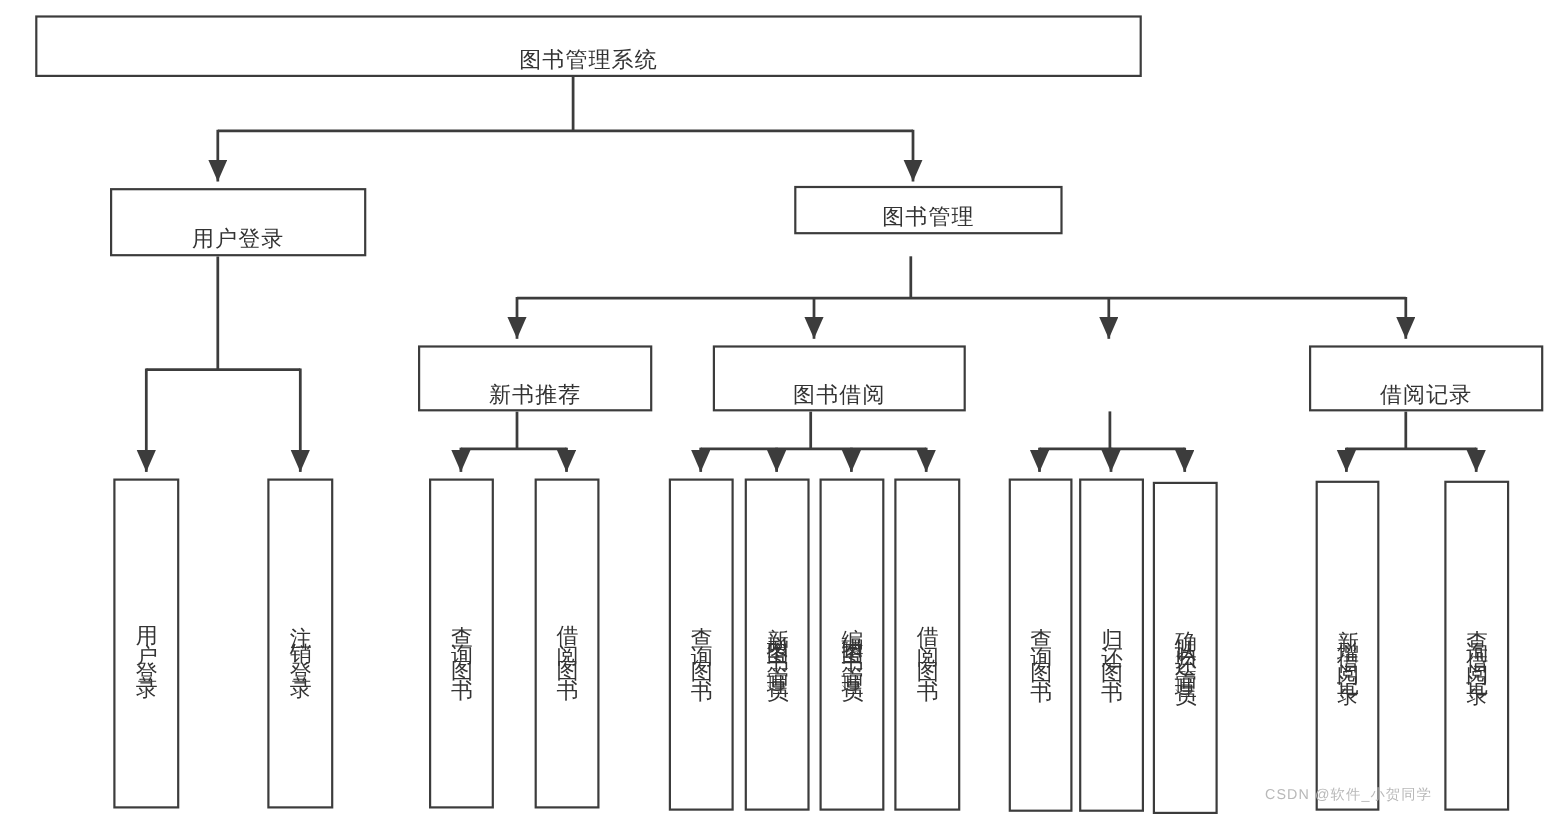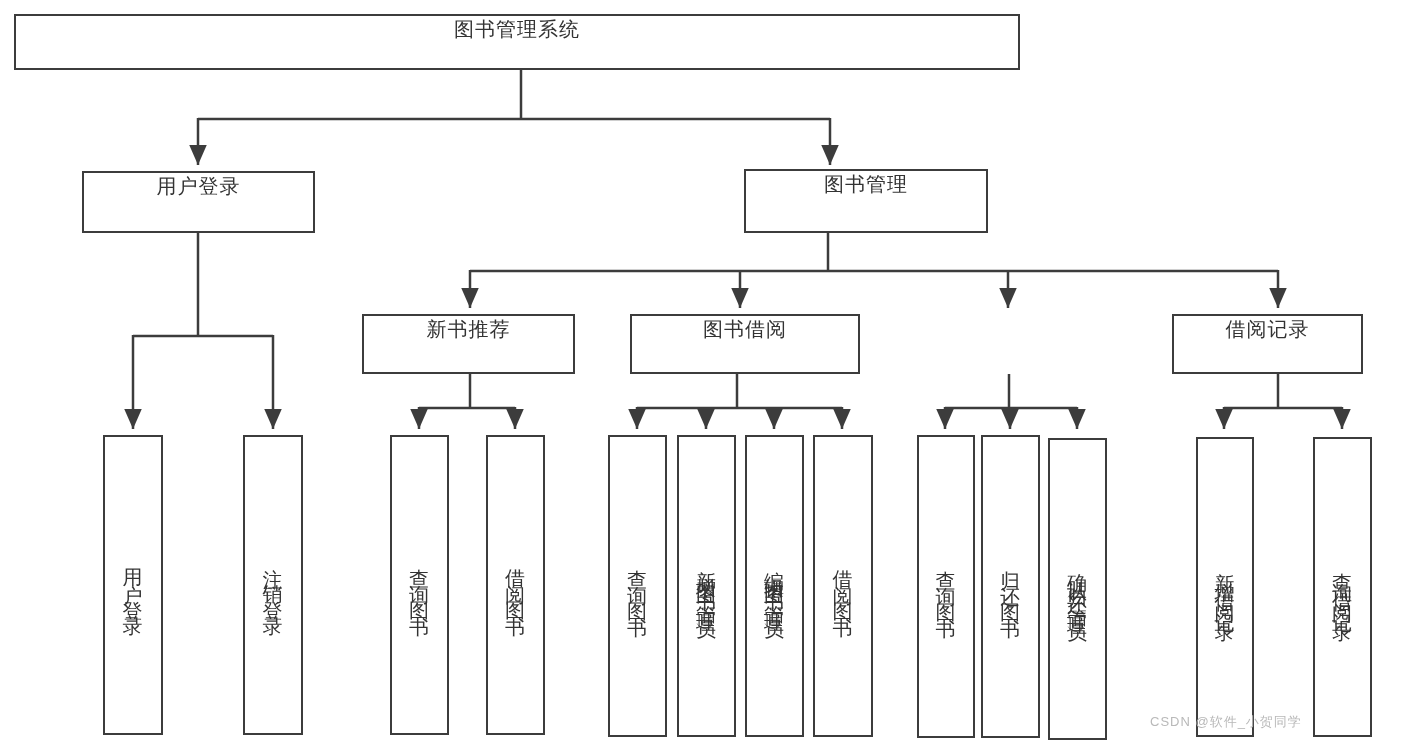--- a/index.html
+++ b/index.html
@@ -3,22 +3,22 @@
 <meta charset="utf-8">
 <style>
   html,body{margin:0;padding:0;background:#ffffff;}
   .stage{
     position:relative;width:1405px;height:747px;background:#ffffff;overflow:hidden;
     font-family:"Liberation Sans","DejaVu Sans",sans-serif;color:#333333;
   }
   .connectors{position:absolute;left:0;top:0;z-index:1;}
   .node{
     position:absolute;box-sizing:border-box;border:2px solid #3c3c3c;background:#ffffff;
-    display:flex;align-items:flex-start;justify-content:center;z-index:2;
-    font-size:20px;letter-spacing:1px;white-space:nowrap;
+    display:flex;align-items:flex-end;justify-content:center;z-index:2;
+    font-size:20px;letter-spacing:1px;white-space:nowrap;margin-left:18px;
   }
   .root{border-width:2.5px;}
   .leaf{
     position:absolute;box-sizing:border-box;border:2.5px solid #3c3c3c;background:#ffffff;
     display:flex;align-items:center;justify-content:center;z-index:2;
     writing-mode:vertical-rl;text-orientation:mixed;
     font-size:20px;line-height:1;
   }
   .sp16{letter-spacing:16px;}
   .sp10{letter-spacing:10px;}
@@ -83,31 +83,31 @@
     </g>
   </svg>
 
   <div class="node root" style="left:14px;top:14px;width:1006px;height:56px">
     <span>图书管理系统</span>
   </div>
 
   <div class="node" style="left:82px;top:171px;width:233px;height:62px">
     <span>用户登录</span>
   </div>
-  <div class="node" style="left:744px;top:169px;width:244px;height:64px">
+  <div class="node" style="left:704px;top:169px;width:244px;height:44px">
     <span>图书管理</span>
   </div>
 
   <div class="node" style="left:362px;top:314px;width:213px;height:60px">
     <span>新书推荐</span>
   </div>
   <div class="node" style="left:630px;top:314px;width:230px;height:60px">
     <span>图书借阅</span>
   </div>
-  <div class="node" style="left:1172px;top:314px;width:191px;height:60px">
+  <div class="node" style="left:1172px;top:314px;width:213px;height:60px">
     <span>借阅记录</span>
   </div>
 
   <div class="leaf sp16" style="left:103px;top:435px;width:60px;height:300px">
     <span>用户登录</span>
   </div>
   <div class="leaf sp16" style="left:243px;top:435px;width:60px;height:300px">
     <span>注销登录</span>
   </div>
 

